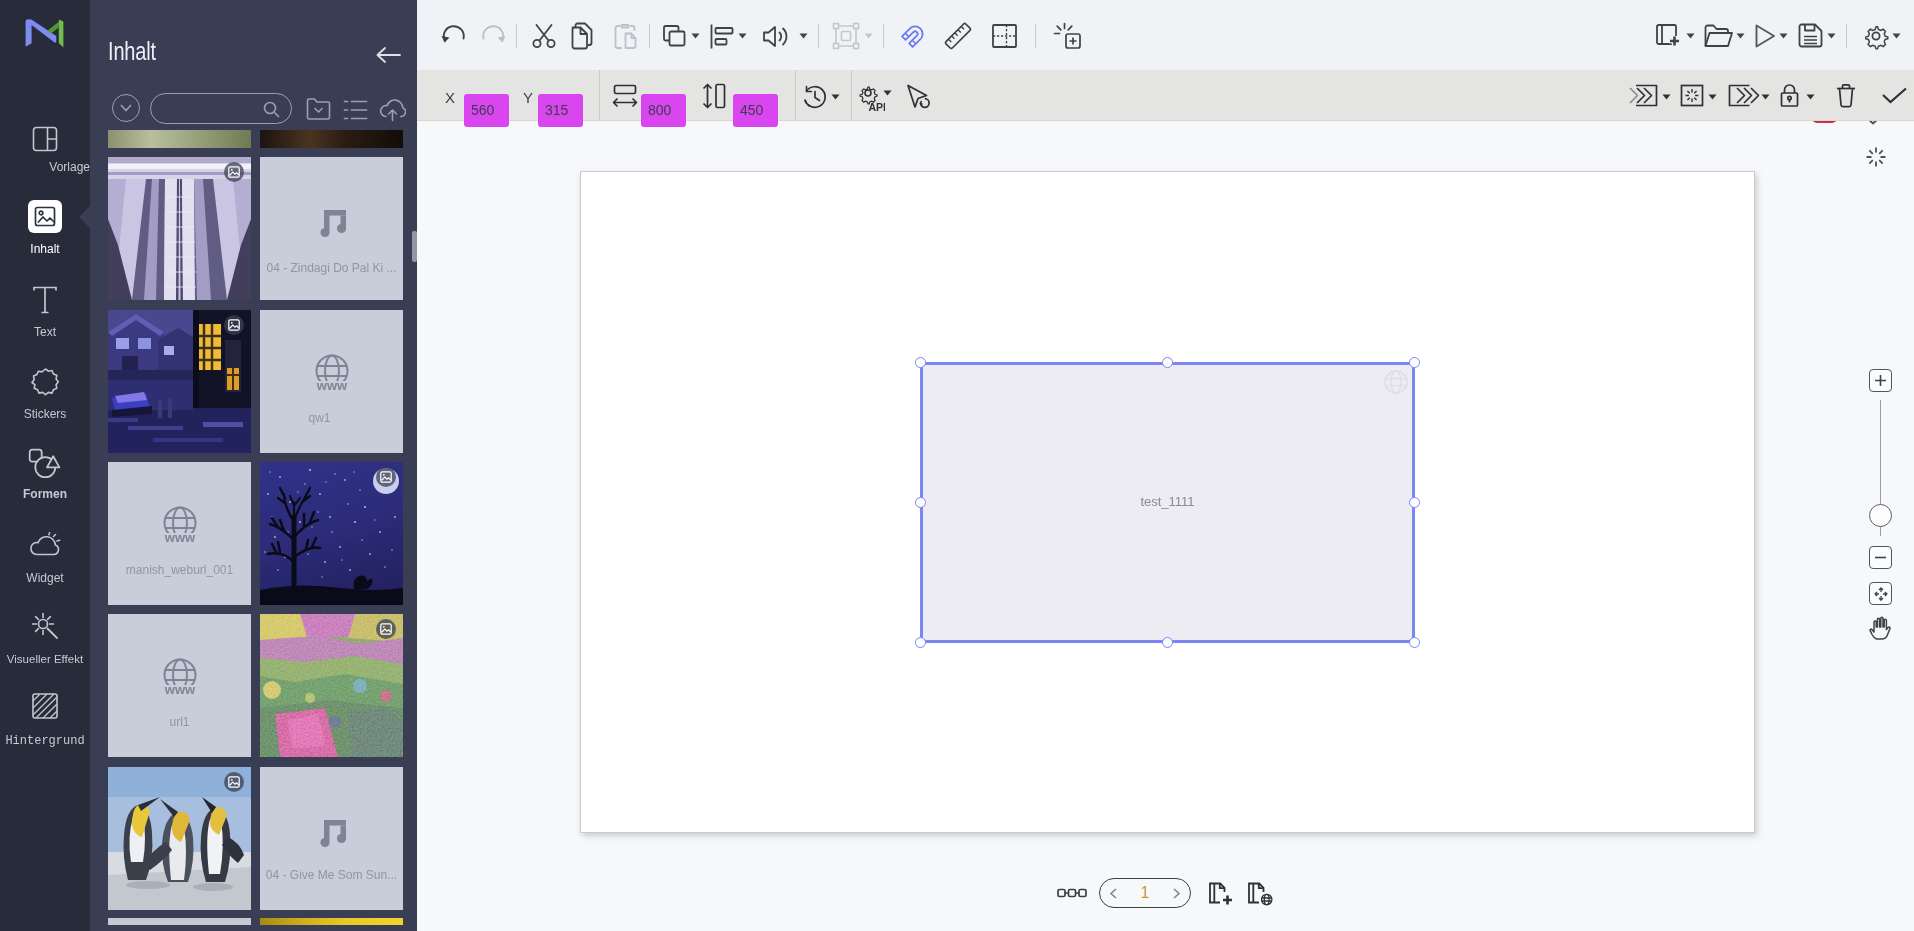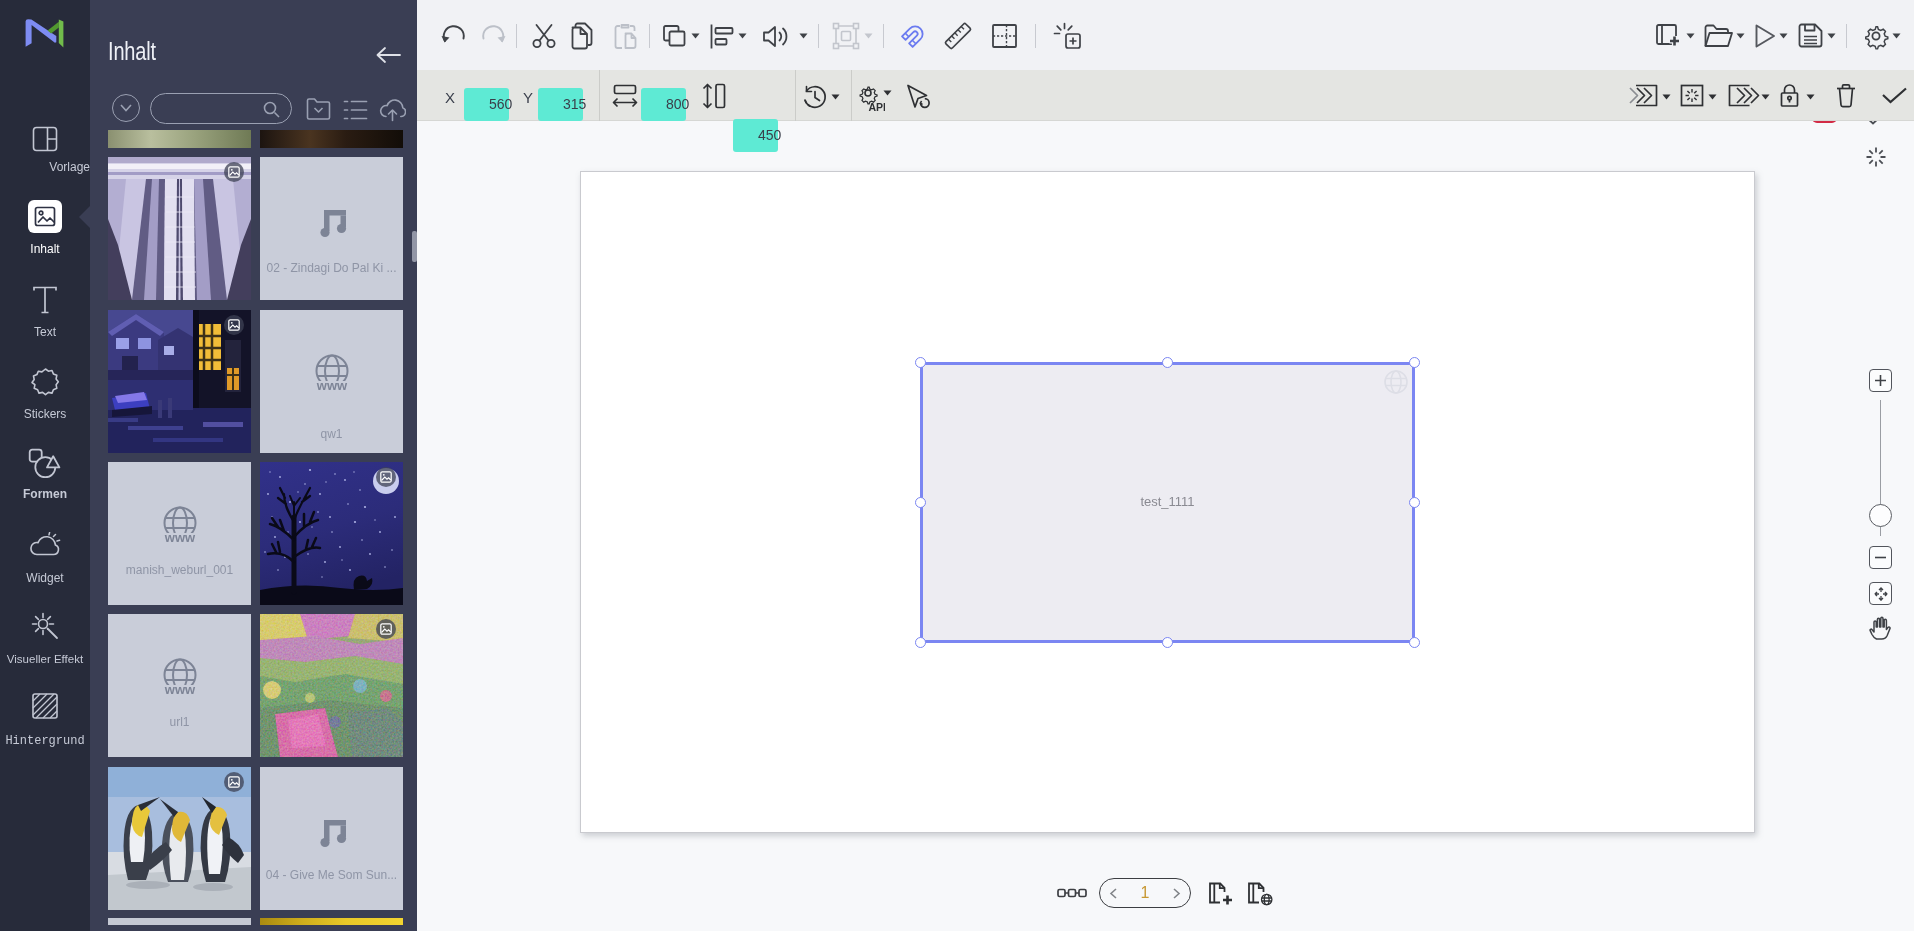--- a/index.html
+++ b/index.html
@@ -4,21 +4,21 @@
 <style>
 * { margin:0; padding:0; box-sizing:border-box; }
 html,body { width:1914px; height:931px; overflow:hidden; font-family:"Liberation Sans",sans-serif; }
 #root { position:relative; width:1914px; height:931px; background:#f7f8fa; }
 .abs { position:absolute; }
 svg { display:block; }
 .lbl { position:absolute; width:90px; left:0; text-align:center; font-size:12px; color:#c6cad6; }
 .cap { position:absolute; text-align:center; font-size:12px; color:#8f95a6; white-space:nowrap; overflow:hidden; }
 .tile { position:absolute; width:143px; height:143px; background:#c9cdd9; }
 .badge { position:absolute; width:20px; height:20px; border-radius:50%; background:rgba(62,66,84,0.75); }
-.inp { position:absolute; width:45px; height:33px; top:88px; background:#5eead4; border-radius:3px; font-size:14px; color:#3a3f4a; line-height:33px; padding-left:25px; }
+.inp { position:absolute; width:45px; height:33px; top:94px; background:#d946ef; border-radius:3px; font-size:14px; color:#3a3f4a; line-height:33px; padding-left:7px; }
 .div1 { position:absolute; top:24px; width:1px; height:24px; background:#c8cad0; }
 .div2 { position:absolute; top:70px; width:1px; height:51px; background:#cbccc9; }
 .zbtn { position:absolute; left:1869px; width:23px; height:23px; border:1.5px solid #52555c; border-radius:4px; background:#fbfcfd; }
 .hdl { position:absolute; width:11px; height:11px; border-radius:50%; background:#fff; border:1.7px solid #7b86f2; }
 </style>
 </head>
 <body>
 <div id="root">
 
 <div class="abs" id="canvas" style="left:417px; top:121px; width:1497px; height:810px; background:#f7f8fa;"></div>
@@ -214,21 +214,21 @@
  <polygon points="143,143 119,143 133,88 143,62" fill="#433e5c"></polygon>
 </svg>
     </div>
 <div class="tile" style="left:260px; top:157px;"></div>
 <svg class="abs" style="left:314px; top:205px;" width="38" height="36" viewBox="0 0 38 36" fill="#7d8496">
       <path d="M10 5 H32 V10.5 H15.5 V26 H10 z"></path>
       <path d="M26.5 10.5 H32 V22 H26.5 z"></path>
       <circle cx="11" cy="27.5" r="4.6"></circle>
       <circle cx="27.5" cy="23.5" r="4.6"></circle>
     </svg>
-<div class="cap" style="left:263px; top:261px; width:137px;">02 - Zindagi Do Pal Ki ...</div>
+<div class="cap" style="left:263px; top:261px; width:137px;">04 - Zindagi Do Pal Ki ...</div>
 
 <div class="tile" style="left:108px; top:310px;">
 <svg width="143" height="143" viewBox="0 0 143 143">
  <rect width="143" height="143" fill="#2c2d6a"></rect>
  <rect x="0" y="0" width="90" height="65" fill="#474890"></rect>
  <polygon points="0,22 28,4 56,22 56,65 0,65" fill="#3b3a80"></polygon>
  <polygon points="0,22 28,4 56,22 52,26 28,10 4,26" fill="#605eb2"></polygon>
  <rect x="8" y="28" width="13" height="11" fill="#9aa0e8"></rect>
  <rect x="30" y="28" width="13" height="11" fill="#8d93e0"></rect>
  <rect x="14" y="46" width="16" height="19" fill="#23224e"></rect>
@@ -334,21 +334,21 @@
       <path d="M7.5 13 H36.5 M7.5 23 H36.5"></path>
  <text x="22" y="37" font-size="13" font-weight="bold" text-anchor="middle" fill="#7d8496" stroke="#c9cdd9" stroke-width="4" paint-order="stroke" font-family="Liberation Sans">www</text>
 </svg>
 <div class="cap" style="left:111px; top:563px; width:137px;">manish_weburl_001</div>
 <svg class="abs" style="left:310px; top:353px;" width="44" height="44" viewBox="0 0 44 44" fill="none" stroke="#7d8496" stroke-width="2">
  <circle cx="22" cy="18" r="15.5"></circle>
       <ellipse cx="22" cy="18" rx="7" ry="15.5"></ellipse>
       <path d="M7.5 13 H36.5 M7.5 23 H36.5"></path>
  <text x="22" y="37" font-size="13" font-weight="bold" text-anchor="middle" fill="#7d8496" stroke="#c9cdd9" stroke-width="4" paint-order="stroke" font-family="Liberation Sans">www</text>
 </svg>
-<div class="cap" style="left:263px; top:411px; width:137px;margin-top:16px;">qw1</div>
+<div class="cap" style="left:251px; top:411px; width:137px;">qw1</div>
 
 <div class="tile" style="left:108px; top:614px;"></div>
 <svg class="abs" style="left:158px; top:657px;" width="44" height="44" viewBox="0 0 44 44" fill="none" stroke="#7d8496" stroke-width="2">
  <circle cx="22" cy="18" r="15.5"></circle>
       <ellipse cx="22" cy="18" rx="7" ry="15.5"></ellipse>
       <path d="M7.5 13 H36.5 M7.5 23 H36.5"></path>
  <text x="22" y="37" font-size="13" font-weight="bold" text-anchor="middle" fill="#7d8496" stroke="#c9cdd9" stroke-width="4" paint-order="stroke" font-family="Liberation Sans">www</text>
 </svg>
 <div class="cap" style="left:111px; top:715px; width:137px;">url1</div>
 <div class="tile" style="left:260px; top:614px;">
@@ -603,21 +603,21 @@
 <div class="div2" style="left:599px;"></div>
 <svg class="abs" style="left:612px; top:84px;" width="26" height="25" viewBox="0 0 26 25" fill="none" stroke="#2e3033" stroke-width="1.7" stroke-linejoin="round">
  <rect x="2.5" y="1.5" width="21" height="8" rx="1.5"></rect>
  <path d="M1.5 18.5 H24.5 M5.5 14.5 l-4 4 4 4 M20.5 14.5 l4 4 -4 4"></path>
 </svg>
 <div class="inp" style="left:641px;">800</div>
 <svg class="abs" style="left:701px; top:83px;" width="25" height="26" viewBox="0 0 25 26" fill="none" stroke="#2e3033" stroke-width="1.7" stroke-linejoin="round">
  <path d="M6.5 1.5 V24.5 M2.5 5.5 l4 -4 4 4 M2.5 20.5 l4 4 4 -4"></path>
  <rect x="15" y="1.5" width="8.5" height="23" rx="1.5"></rect>
 </svg>
-<div class="inp" style="left:733px;margin-top:31px;">450</div>
+<div class="inp" style="left:733px;">450</div>
 <div class="div2" style="left:795px;"></div>
 
 <svg class="abs" style="left:802px; top:84px;" width="26" height="26" viewBox="0 0 26 26" fill="none" stroke="#2e3033" stroke-width="1.7" stroke-linecap="round">
  <path d="M4.5 7 A 10.3 10.3 0 1 1 3 16"></path>
  <path d="M4.5 2.5 V7.5 H9.5" stroke-width="1.6"></path>
  <path d="M3.2 16.5 a 10.3 10.3 0 0 0 4.5 5.5" stroke-dasharray="2.6 2.4"></path>
  <path d="M13 7.5 V13.5 l4.5 3"></path>
 </svg>
 <svg class="abs" style="left:831px; top:94px;" width="9" height="6" viewBox="0 0 9 6" fill="#2e3033">
       <path d="M0.5 0.5 h8 L4.5 5.5 z"></path>

